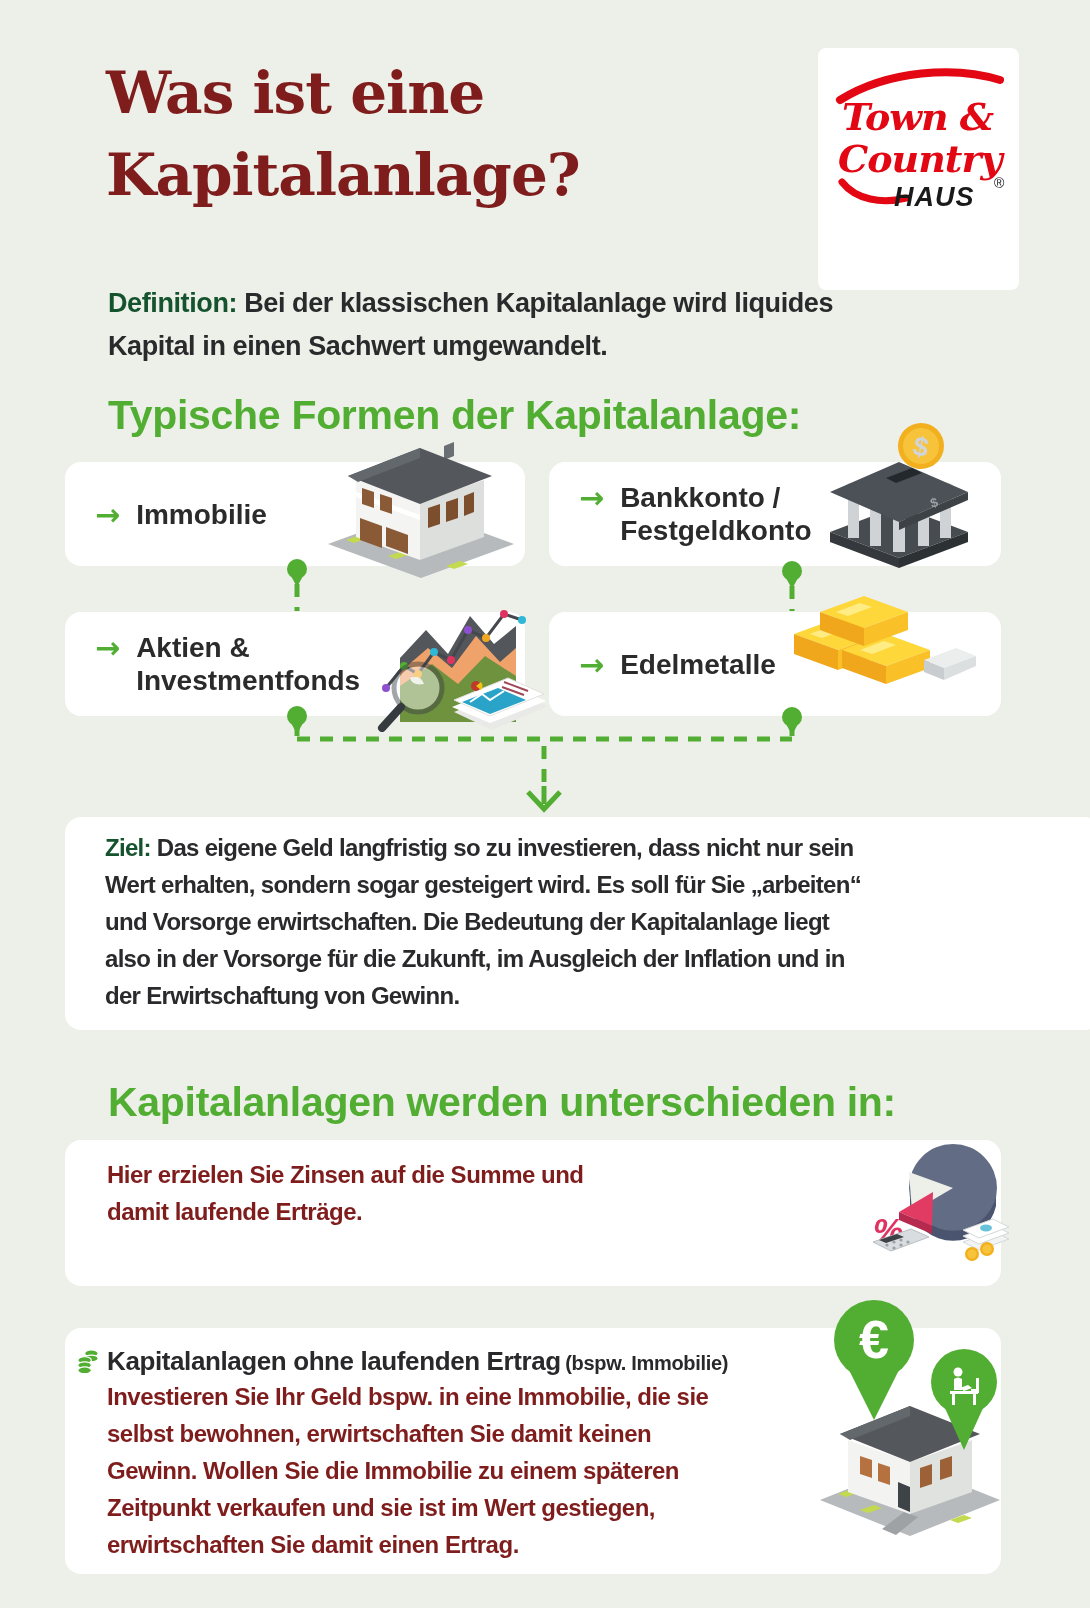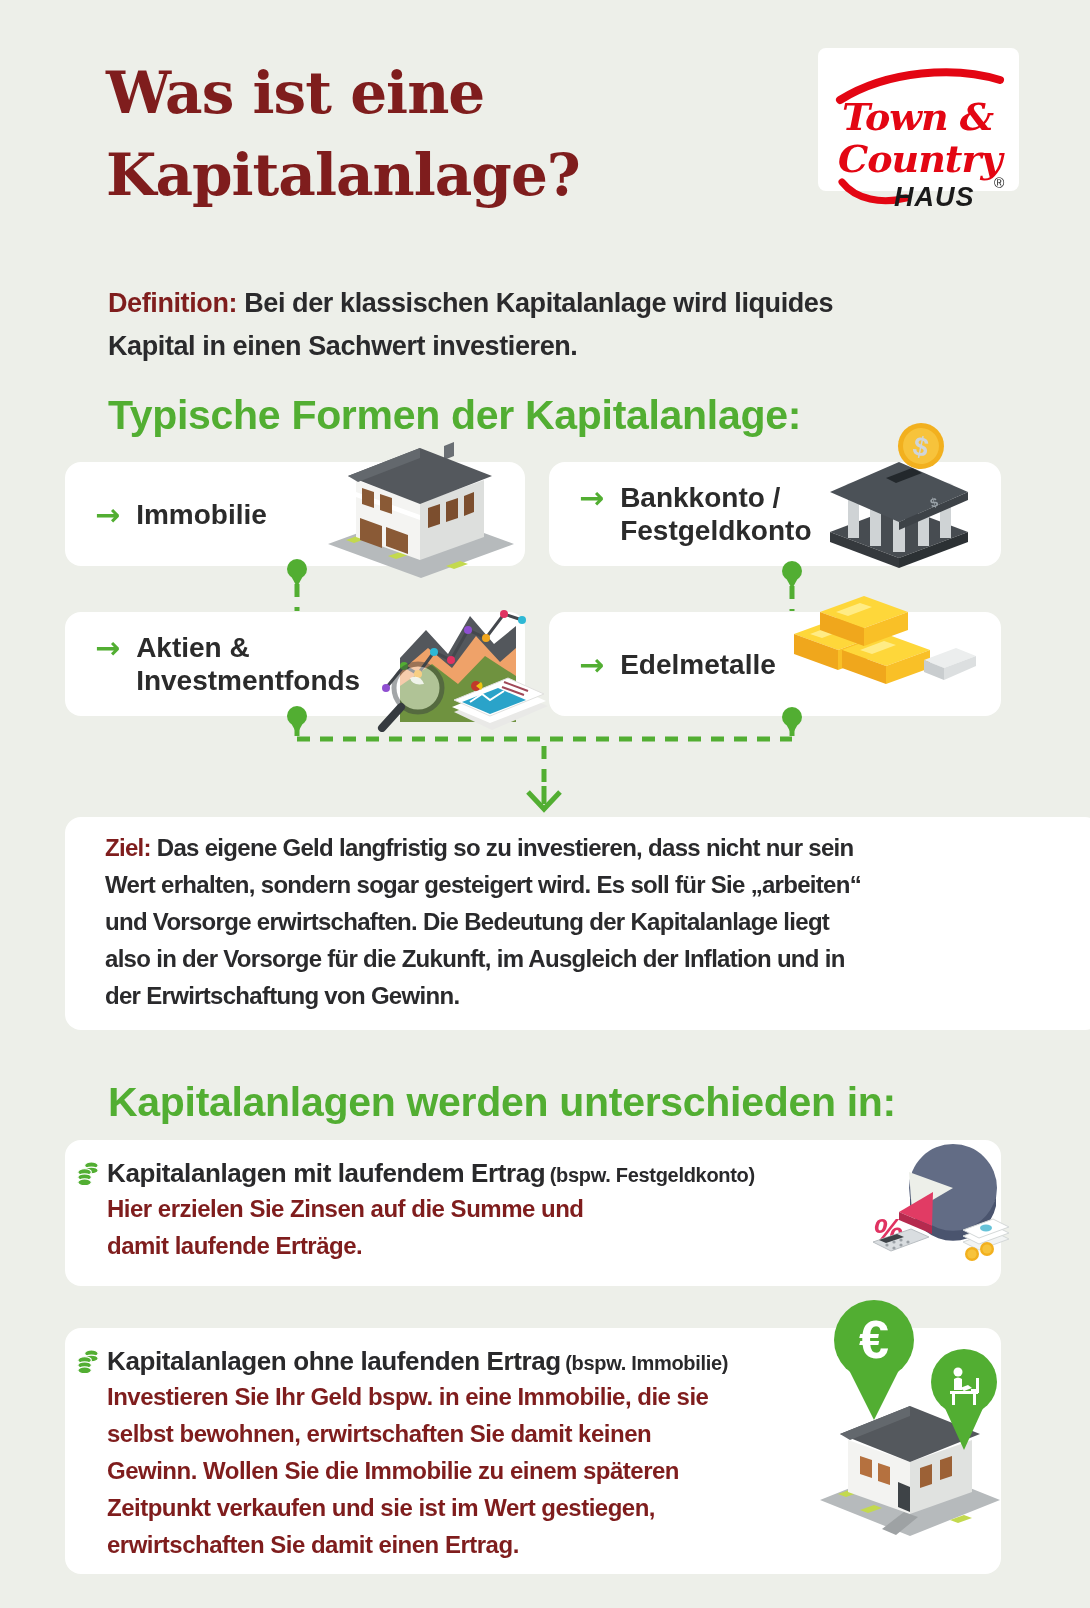--- a/index.html
+++ b/index.html
@@ -3,25 +3,25 @@
 <meta charset="utf-8">
 <style>
   html,body{margin:0;padding:0;}
   .page{position:relative;width:1090px;height:1608px;background:#edefe9;overflow:hidden;
         font-family:"Liberation Sans",sans-serif;color:#2a2a2c;}
   .abs{position:absolute;}
 
   
   .title{left:106px;top:52px;font-family:"DejaVu Serif",serif;font-weight:700;
          font-size:58px;line-height:82px;color:#7f1d1d;letter-spacing:-1px;}
-  .logo-card{left:818px;top:48px;width:201px;height:143px;background:#fff;border-radius:8px;}
+  .logo-card{left:818px;top:48px;width:201px;height:242px;background:#fff;border-radius:8px;}
 
   
   .def{left:108px;top:282px;font-weight:700;font-size:27px;line-height:43px;letter-spacing:-0.4px;}
-  .green{color:#7f1d1d;}
+  .green{color:#14532d;}
   .h-green{font-weight:700;font-size:41px;letter-spacing:-0.3px;color:#52ae32;white-space:nowrap;}
   .h-forms{left:108px;top:392px;}
   .h-dist{left:108px;top:1079px;}
   .nowrap{white-space:nowrap;}
 
   
   .form-card{background:#fff;border-radius:16px;display:flex;align-items:center;
              padding-left:30px;box-sizing:border-box;z-index:1;}
   .fc-row{display:flex;align-items:flex-start;}
   .arrow{color:#52ae32;font-family:"DejaVu Sans",sans-serif;font-weight:700;
@@ -69,21 +69,21 @@
       <text x="76" y="158" font-family="Liberation Sans,sans-serif" font-style="italic" font-weight="700" font-size="27" fill="#1a1a1a" letter-spacing="1">HAUS</text>
       <text x="176" y="140" font-size="14" fill="#1a1a1a">®</text>
     </svg>
   </div>
 
   <div class="abs def">
     <div class="nowrap">
       <span class="green">Definition:</span>
       <span>Bei der klassischen Kapitalanlage wird liquides</span>
     </div>
-    <div class="nowrap">Kapital in einen Sachwert investieren.</div>
+    <div class="nowrap">Kapital in einen Sachwert umgewandelt.</div>
   </div>
 
   <div class="abs h-green h-forms">Typische Formen der Kapitalanlage:</div>
 
   <div class="abs form-card fc1">
     <div class="fc-row">
       <span class="arrow">→</span>
       <span class="f-label">Immobilie</span>
     </div>
   </div>
@@ -241,35 +241,20 @@
     </div>
     <div class="zline">Wert erhalten, sondern sogar gesteigert wird. Es soll für Sie „arbeiten“</div>
     <div class="zline">und Vorsorge erwirtschaften. Die Bedeutung der Kapitalanlage liegt</div>
     <div class="zline">also in der Vorsorge für die Zukunft, im Ausgleich der Inflation und in</div>
     <div class="zline">der Erwirtschaftung von Gewinn.</div>
   </div>
 
   <div class="abs h-green h-dist">Kapitalanlagen werden unterschieden in:</div>
 
   <div class="abs dist-card dc-a">
-    <div class="dist-head">
-      <svg class="coins" width="22" height="30" viewBox="0 0 26 32">
-        <g fill="#52ae32" stroke="#ffffff" stroke-width="1.4">
-          <ellipse cx="17" cy="7" rx="8" ry="4"></ellipse>
-            <ellipse cx="17" cy="13" rx="8" ry="4"></ellipse>
-          <ellipse cx="9" cy="15" rx="8" ry="4"></ellipse>
-            <ellipse cx="9" cy="21" rx="8" ry="4"></ellipse>
-          <ellipse cx="9" cy="27" rx="8" ry="4"></ellipse>
-        </g>
-      </svg>
-      <div>
-        <span class="dist-title">Kapitalanlagen mit laufendem Ertrag</span>
-        <span class="dist-suffix">(bspw. Festgeldkonto)</span>
-      </div>
-    </div>
     <div class="dist-body">
       <div class="nowrap">Hier erzielen Sie Zinsen auf die Summe und</div>
       <div class="nowrap">damit laufende Erträge.</div>
     </div>
   </div>
 
   <svg class="abs illus" style="left:815px;top:1130px" width="195" height="132" viewBox="0 0 195 132">
     <path d="M94,58 a44,44 0 1 0 88,0 a44,44 0 1 0 -88,0 Z" fill="#626c85"></path>
     <path d="M95,66 a44,44 0 0 0 86,0 l0,10 a44,44 0 0 1 -86,0 Z" fill="#4a546e"></path>
     <polygon points="138,58 94,42 97,82" fill="#edefe9"></polygon>

